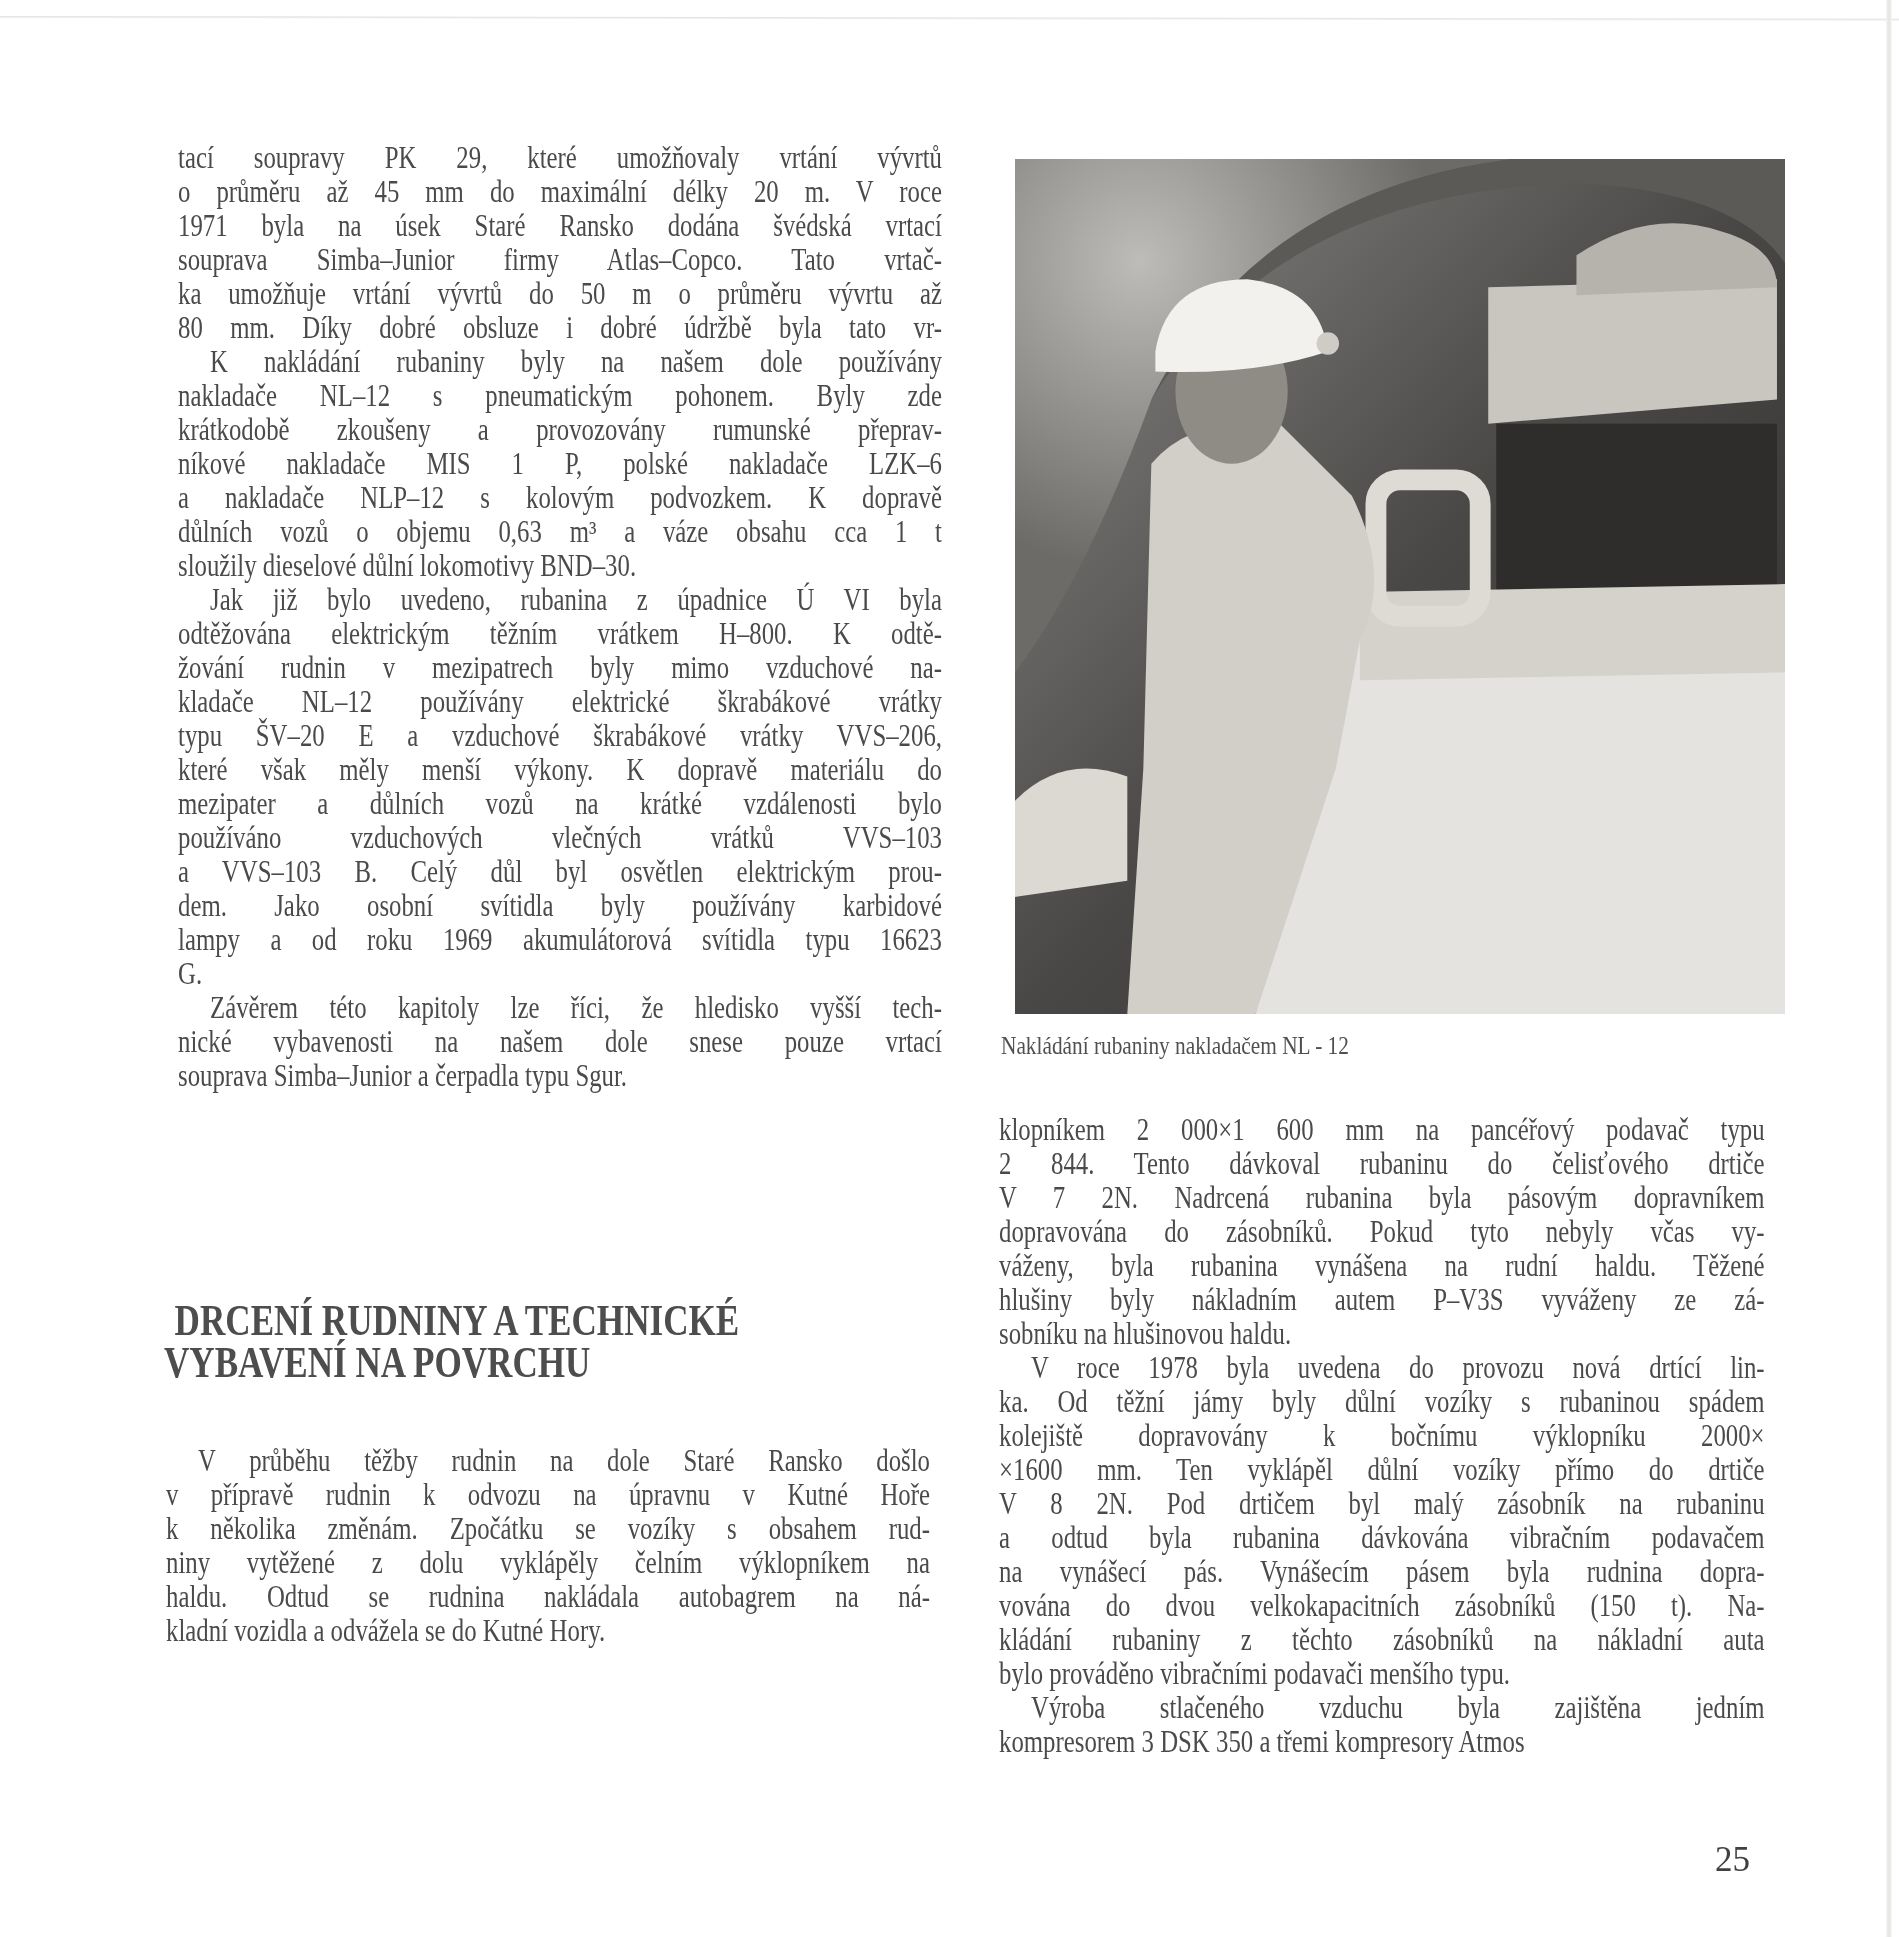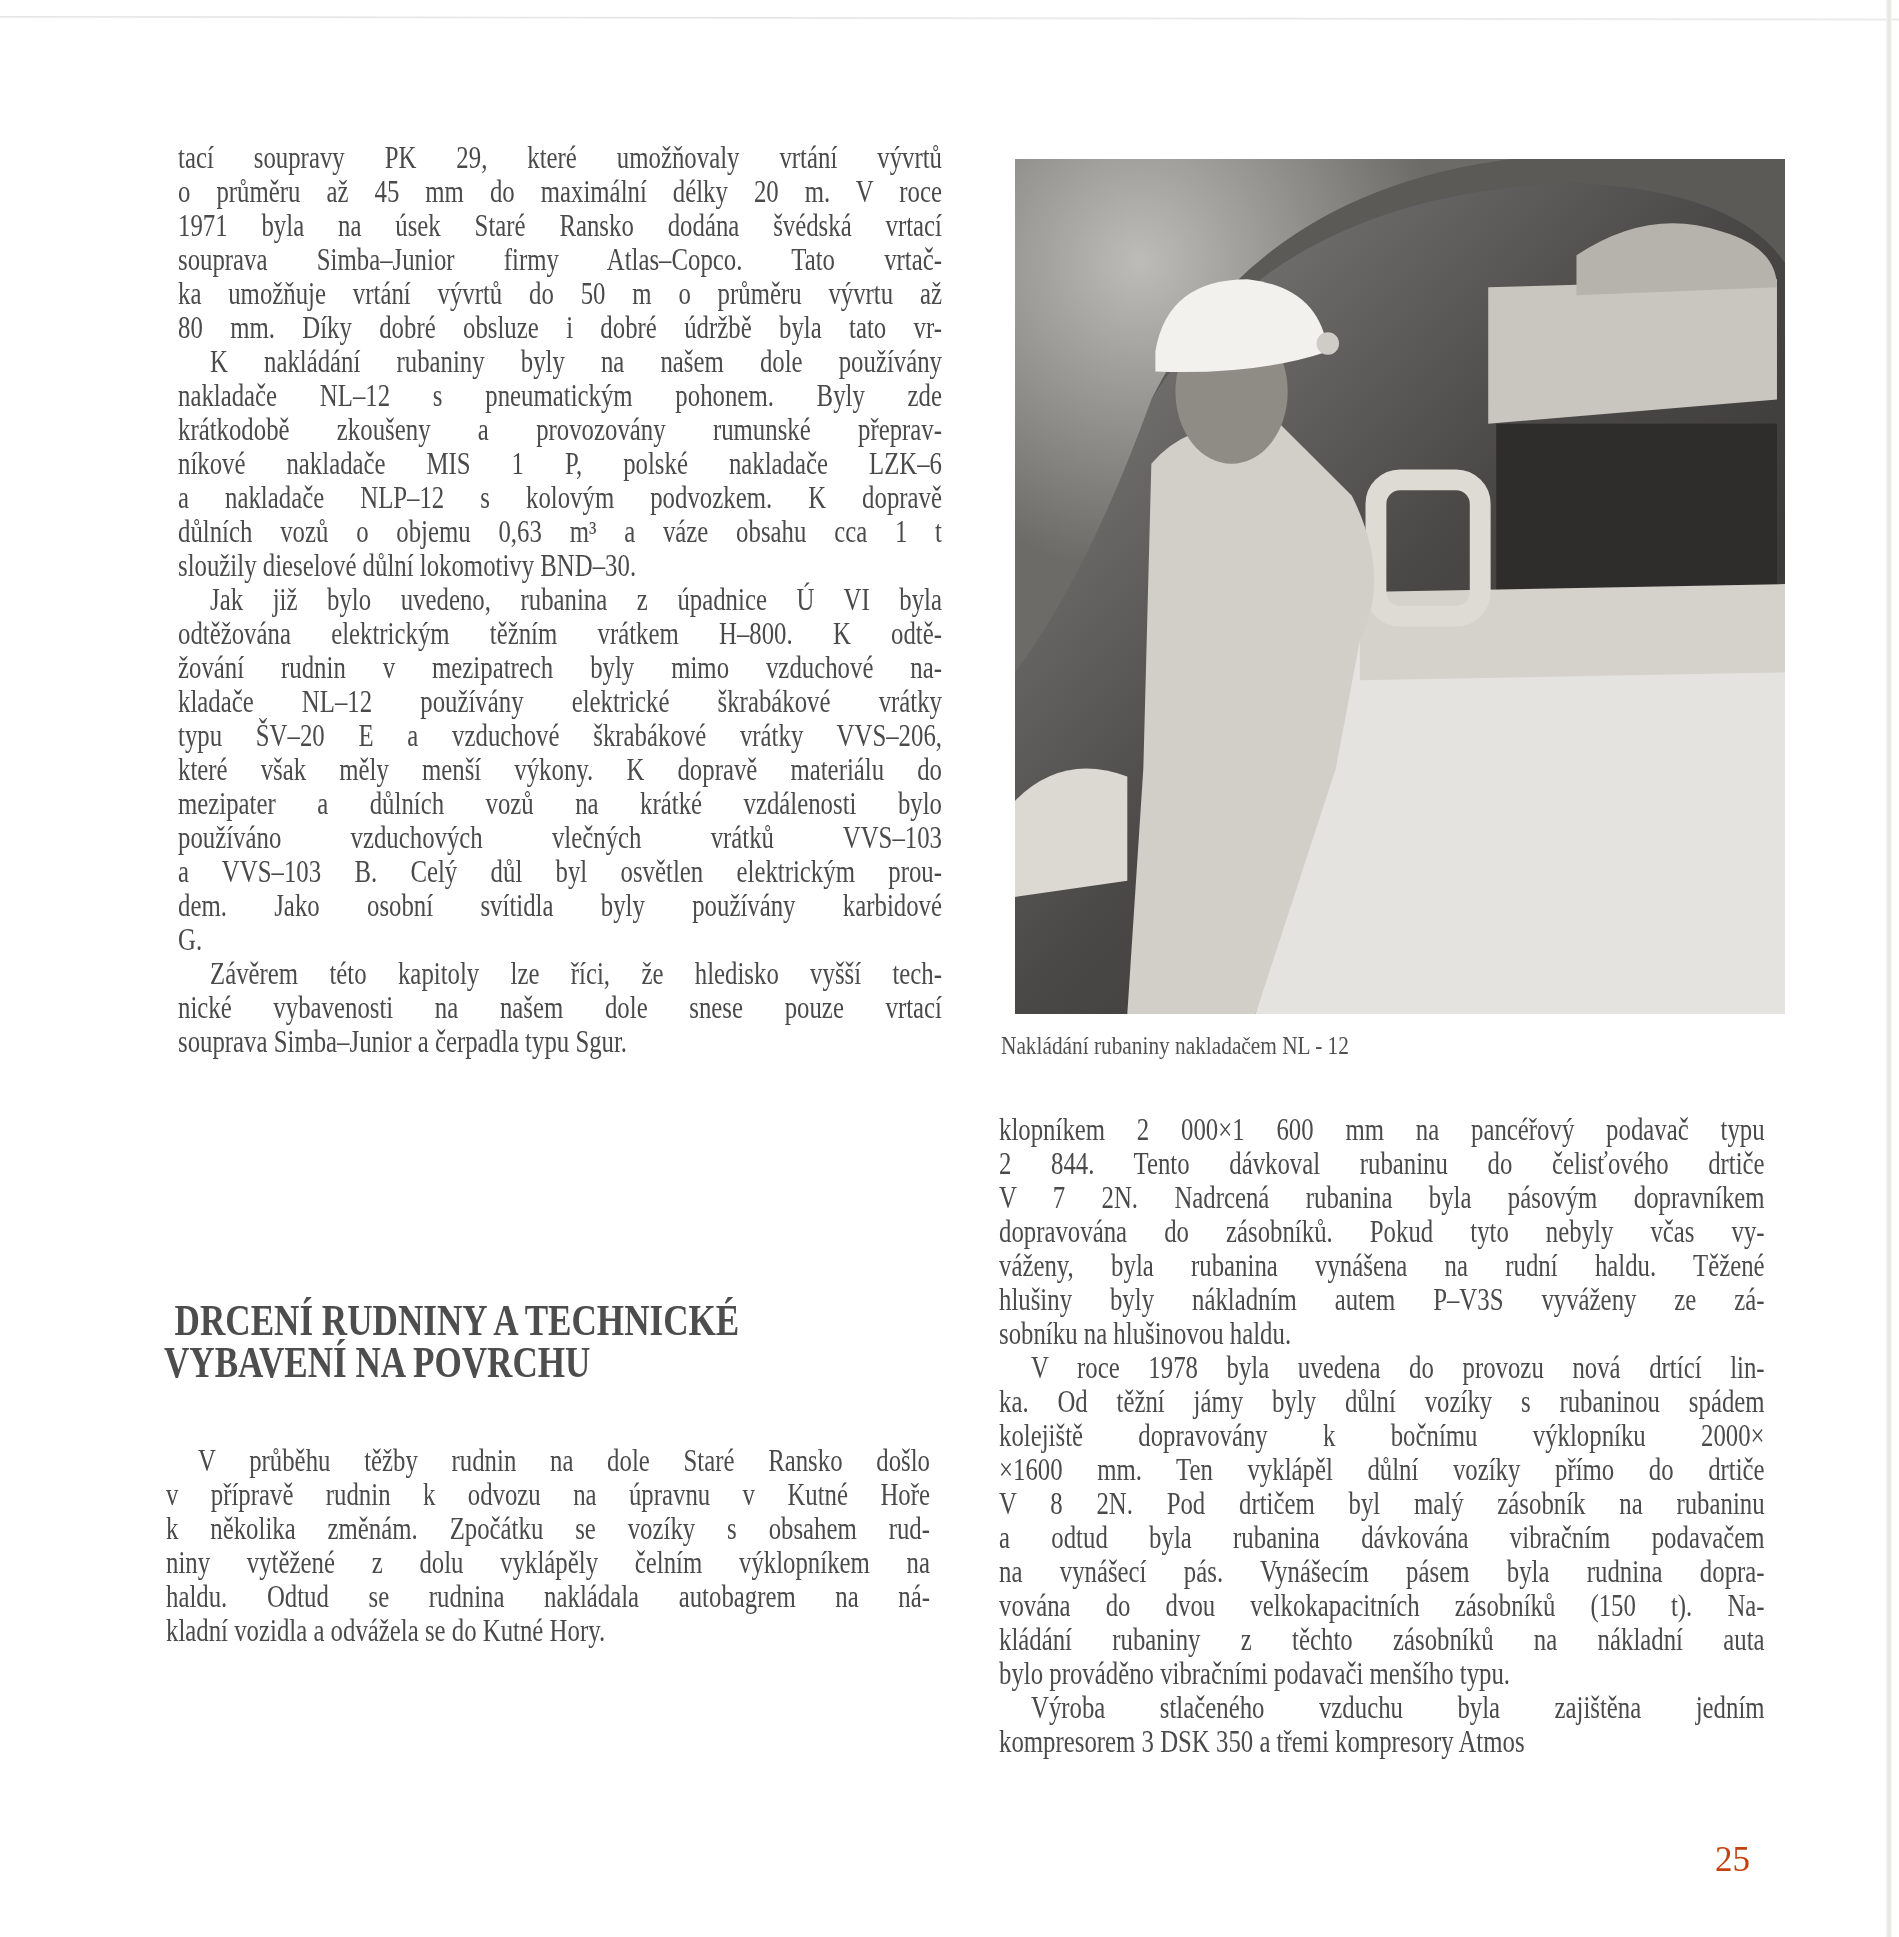--- a/index.html
+++ b/index.html
@@ -45,21 +45,21 @@
   .photo {
     position: absolute; left: 1015px; top: 159px; width: 770px; height: 855px;
     background: #777; overflow: hidden;
   }
   .photo svg { display: block; width: 100%; height: 100%; }
   .caption {
     position: absolute; left: 1001px; top: 1030px; font-size: 26px; line-height: 32px;
     white-space: nowrap; transform: scaleX(0.82); transform-origin: left center; color: #505050;
   }
   .page-number {
-    position: absolute; left: 1715px; top: 1840px; font-size: 35px; color: #c2410c;
+    position: absolute; left: 1715px; top: 1840px; font-size: 35px; color: #404040;
   }
 </style>
 </head>
 <body>
 
 <div class="page-top-edge"></div>
 <div class="page-right-edge"></div>
 
 <div class="column col-left">
     <div>
@@ -128,20 +128,23 @@
         <span class="t" style="width: 955px; transform: scaleX(0.8);">mezipater a důlních vozů na krátké vzdálenosti bylo</span>
       </div>
       <div class="line">
         <span class="t" style="width: 955px; transform: scaleX(0.8);">používáno vzduchových vlečných vrátků VVS–103</span>
       </div>
       <div class="line">
         <span class="t" style="width: 955px; transform: scaleX(0.8);">a VVS–103 B. Celý důl byl osvětlen elektrickým prou-</span>
       </div>
       <div class="line">
         <span class="t" style="width: 955px; transform: scaleX(0.8);">dem. Jako osobní svítidla byly používány karbidové</span>
+      </div>
+      <div class="line">
+        <span class="t" style="width: 955px; transform: scaleX(0.8);">lampy a od roku 1969 akumulátorová svítidla typu 16623</span>
       </div>
       <div class="line last">
         <span class="t" style="transform: scaleX(0.8);">G.</span>
       </div>
     </div>
     <div>
       <div class="line indent">
         <span class="t" style="width: 915px; transform: scaleX(0.8);">Závěrem této kapitoly lze říci, že hledisko vyšší tech-</span>
       </div>
       <div class="line">

